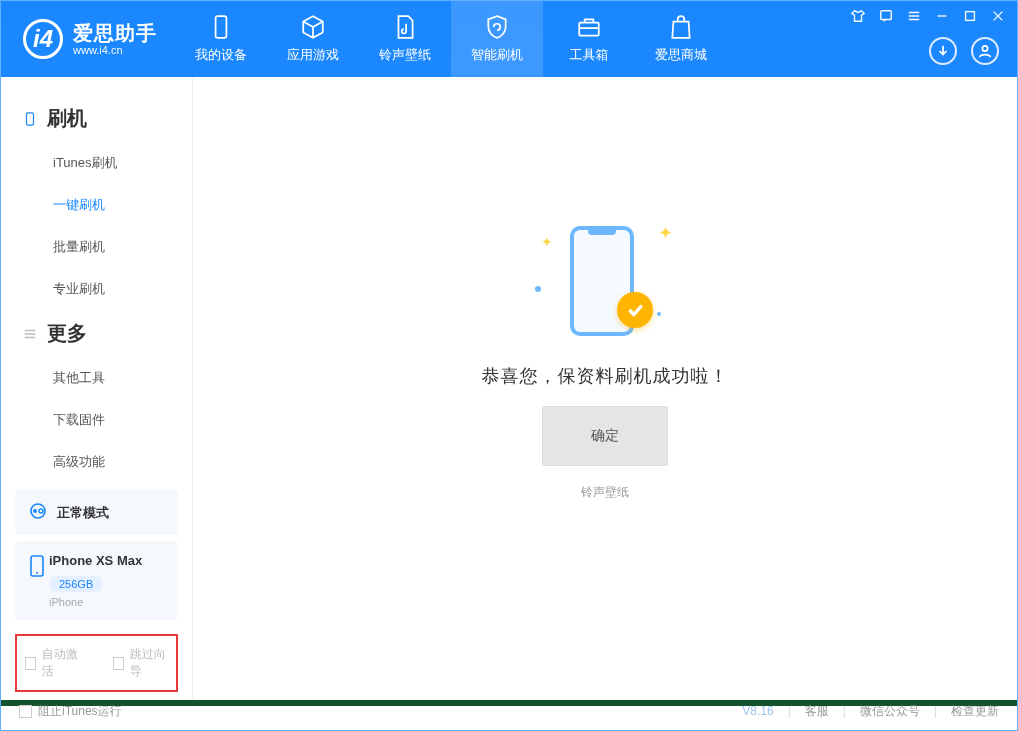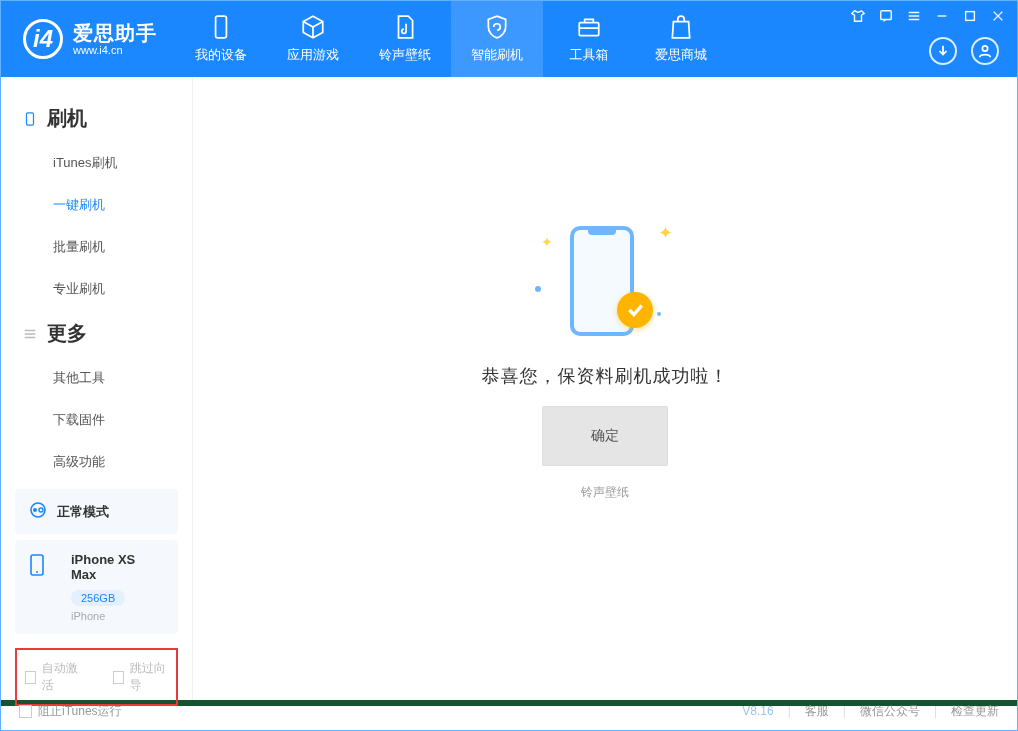--- a/index.html
+++ b/index.html
@@ -33,21 +33,21 @@
 
 .sidebar { width: 192px; border-right: 1px solid #eef1f5; padding-top: 18px; display: flex; flex-direction: column; }
 .side-group-title { display: flex; align-items: center; gap: 10px; padding: 10px 22px; font-size: 20px; color: #333; font-weight: bold; }
 .side-group-title .sg-icon { width: 14px; height: 14px; display: flex; align-items: center; justify-content: center; }
 .side-item { padding: 12px 22px 12px 52px; font-size: 13px; color: #555; cursor: pointer; }
 .side-item.active { color: #1a87ff; }
 
 .sidebar-bottom { margin-top: auto; }
 .device-card { margin: 6px 14px; background: #f5f8fc; border-radius: 4px; padding: 12px 14px; display: flex; align-items: center; gap: 10px; font-size: 13px; color: #333; }
 .device-card.mode { font-weight: bold; }
-.device-detail { margin: 6px 14px 14px; background: #f5f8fc; border-radius: 4px; padding: 12px 14px; display: flex; gap: 22px; }
+.device-detail { margin: 6px 14px 14px; background: #f5f8fc; border-radius: 4px; padding: 12px 14px; display: flex; gap: 0; }
 .device-detail .dev-icon { width: 20px; flex-shrink: 0; margin-top: 2px; }
 .device-name { font-size: 13px; font-weight: bold; color: #333; margin-bottom: 6px; }
 .storage-badge { display: inline-block; background: #e4f0ff; color: #1a87ff; font-size: 11px; padding: 2px 10px; border-radius: 10px; margin-bottom: 4px; }
 .device-type { font-size: 11px; color: #aaa; }
 
 .highlight-box { margin: 0 14px 8px; border: 2px solid #e83a3a; padding: 10px 8px; display: flex; gap: 33px; align-items: center; }
 .chk-row { display: flex; align-items: center; gap: 6px; font-size: 12px; color: #bbb; }
 .chk-box { width: 13px; height: 13px; border: 1px solid #ccc; background: #fff; }
 
 

